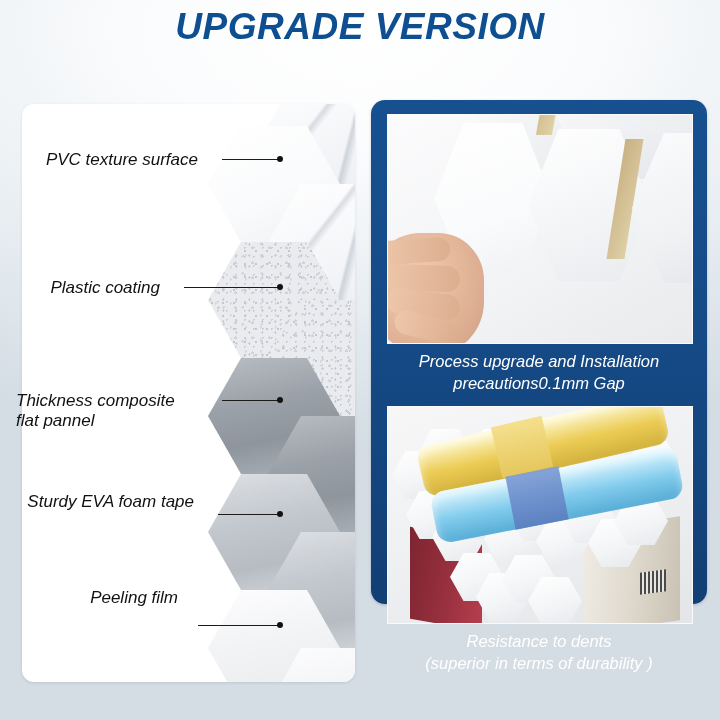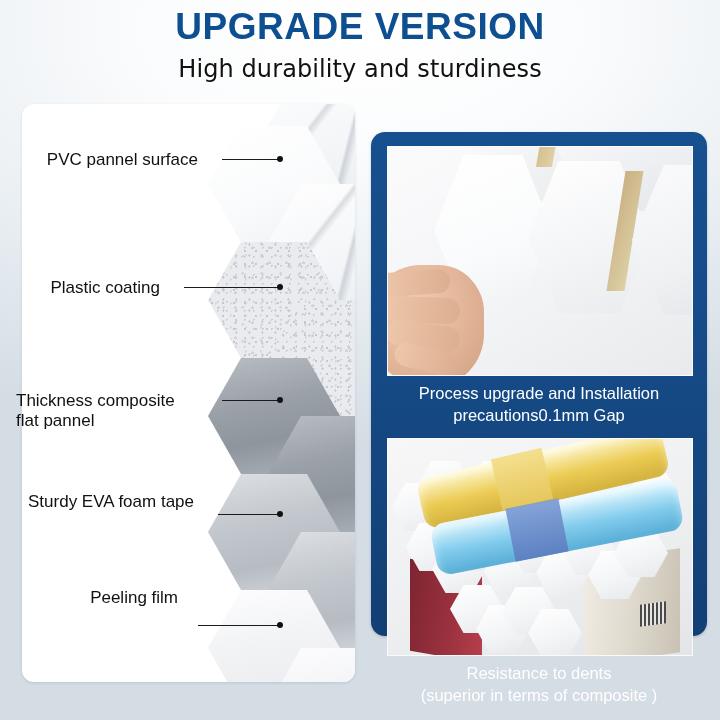--- a/index.html
+++ b/index.html
@@ -5,20 +5,21 @@
   html,body{margin:0;padding:0;}
   body{
     width:720px;height:720px;overflow:hidden;
     font-family:"Liberation Sans","DejaVu Sans",sans-serif;
     background:#d6dee5;
   }
   #stage{
     position:relative;width:720px;height:720px;
     background:
       radial-gradient(ellipse 760px 420px at 50% 4%, #ffffff 0%, #fbfcfd 28%, #eef2f5 55%, #e2e9ee 74%, #d4dce4 100%);
+    font-style: italic;
   }
 
   
   .title{
     position:absolute;left:0;right:0;top:8px;text-align:center;
     font-size:37px;font-weight:bold;letter-spacing:.5px;
     color:#0d4f91;line-height:1.05;
     font-family:"Liberation Sans","DejaVu Sans",sans-serif;
   }
   .subtitle{
@@ -71,21 +72,20 @@
     position:absolute;font-size:17px;color:#111;line-height:1.18;
     text-align:right;white-space:pre-line;
   }
 
   
   .blue-panel{
     position:absolute;left:371px;top:100px;width:336px;height:504px;
     background:linear-gradient(180deg,#17508f 0%,#154a86 48%,#123f74 100%);
     border-radius:14px;
     box-shadow:0 1px 3px rgba(60,80,110,.28);
-    margin-top:32px;
   }
   .photo{
     position:absolute;left:16px;width:304px;overflow:hidden;
     background:#f3f4f6;border:1px solid rgba(255,255,255,.55);
   }
   #photo-top{top:14px;height:228px;}
   #photo-bottom{top:306px;height:216px;}
   .cap{
     position:absolute;left:10px;width:316px;text-align:center;
     color:#fff;font-size:16.5px;line-height:1.35;white-space:pre-line;
@@ -118,21 +118,20 @@
   }
   .book{position:absolute;}
   .bottle{position:absolute;border-radius:14px;}
 </style>
 </head>
 <body>
 
 <div id="stage">
 
   <div class="title">UPGRADE VERSION</div>
-  <div class="subtitle">High durability and sturdiness</div>
 
   <div class="left-card">
 
     <div class="hexcol">
 
       <div class="hexwrap" style="left:246px;top:-36px;">
         <div class="hex hx-marble sh"></div>
       </div>
 
       <div class="hexwrap" style="left:186px;top:22px;">
@@ -180,21 +179,21 @@
     <div class="lead" style="left:200px;top:296px;width:58px;"></div>
     <div class="dot" style="left:255px;top:293px;"></div>
 
     <div class="lead" style="left:196px;top:410px;width:62px;"></div>
     <div class="dot" style="left:255px;top:407px;"></div>
 
     <div class="lead" style="left:176px;top:521px;width:82px;"></div>
     <div class="dot" style="left:255px;top:518px;"></div>
   </div>
 
-  <div class="lbl" style="left:16px;top:150px;width:182px;">PVC pannel surface</div>
+  <div class="lbl" style="left:16px;top:150px;width:182px;">PVC texture surface</div>
 
   <div class="lbl" style="left:16px;top:278px;width:144px;">Plastic coating</div>
 
   <div class="lbl" style="left:16px;top:391px;width:182px;text-align:left;">Thickness composite
 flat pannel</div>
 
   <div class="lbl" style="left:16px;top:492px;width:178px;">Sturdy EVA foam tape</div>
 
   <div class="lbl" style="left:16px;top:588px;width:162px;">Peeling film</div>
 
@@ -277,15 +276,15 @@
            background:linear-gradient(180deg,#f4de8a,#e6c85f);opacity:.95;"></div>
 
       <div class="bottle" style="left:44px;top:62px;width:250px;height:52px;transform:rotate(-11deg);
            background:linear-gradient(180deg,rgba(225,248,255,.95),rgba(120,200,236,.92) 55%,rgba(70,165,210,.9));
            box-shadow:inset 0 6px 10px rgba(255,255,255,.5);"></div>
       <div style="position:absolute;left:122px;top:64px;width:54px;height:54px;transform:rotate(-11deg);
            background:linear-gradient(180deg,#7f9fd6,#5c7fc0);opacity:.95;"></div>
     </div>
 
     <div class="cap" id="cap-bottom">Resistance to dents
-(superior in terms of composite )</div>
+(superior in terms of durability )</div>
   </div>
 </div>
 
 </body></html>

